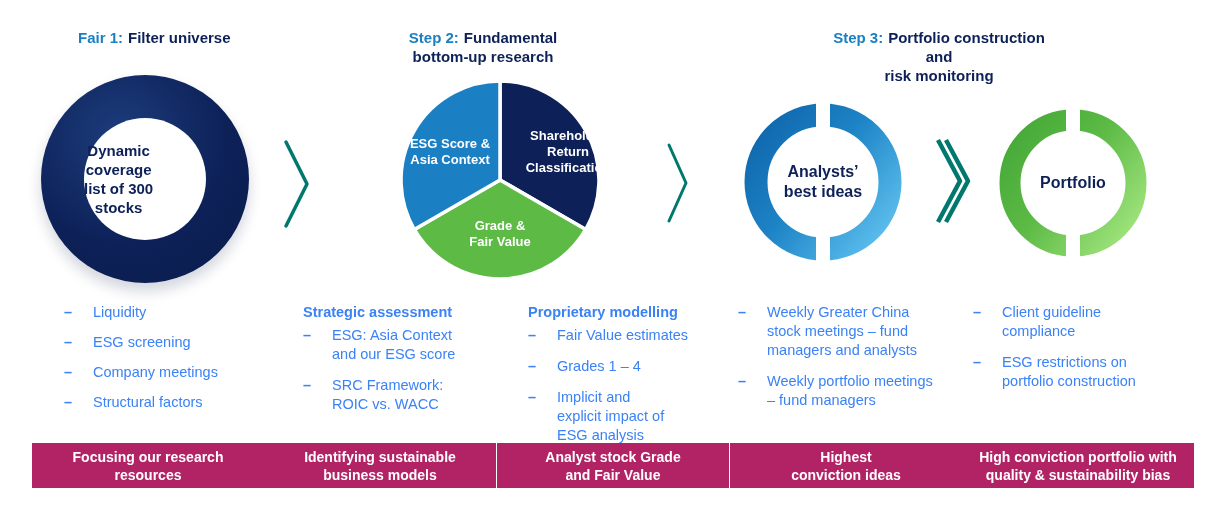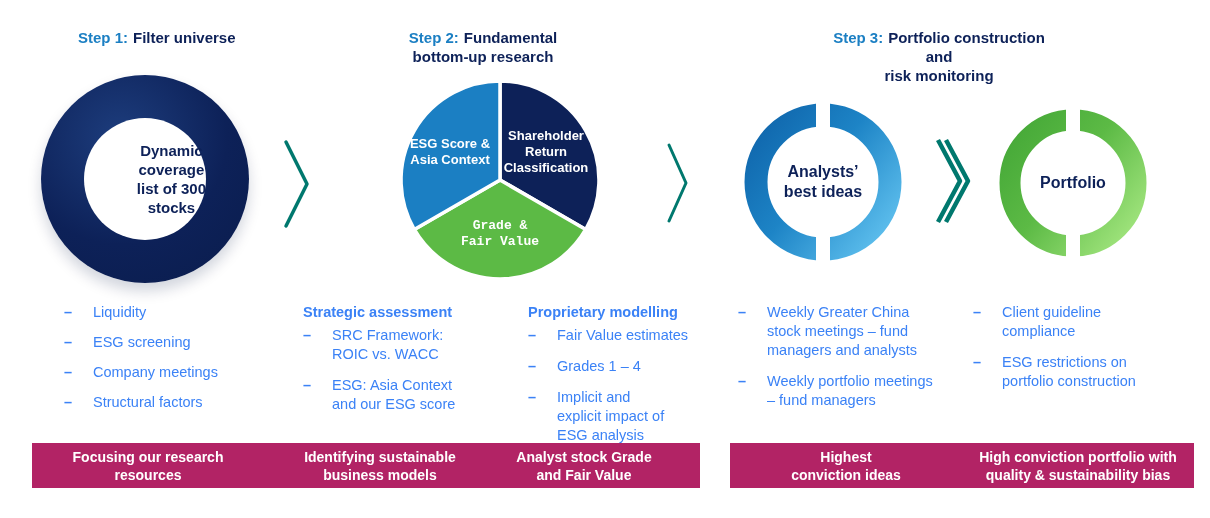--- a/index.html
+++ b/index.html
@@ -11,21 +11,21 @@
 
   
   .step-head{position:absolute;top:28px;font-size:15px;line-height:19px;font-weight:bold;color:#0d2158;}
   .step-label{color:#1b7fc3;margin-right:5px;}
 
   
   .donut{position:absolute;left:41px;top:75px;width:208px;height:208px;border-radius:50%;
     background:radial-gradient(circle at 38% 30%, #1d3d7d 0%, #0d2158 55%, #0a1c4c 100%);
     box-shadow:0 8px 14px rgba(8,23,64,0.18);}
   .donut-hole{position:absolute;left:43px;top:43px;width:122px;height:122px;border-radius:50%;
-    background:#ffffff;display:flex;align-items:center;justify-content:flex-end;}
+    background:#ffffff;display:flex;align-items:center;justify-content:flex-start;}
   .donut-text{font-size:15px;line-height:19px;font-weight:bold;color:#0d2158;text-align:center;}
 
   
   .pie-wrap{position:absolute;left:396px;top:76px;width:208px;height:208px;}
   .pie-label{position:absolute;color:#ffffff;font-weight:bold;font-size:13px;line-height:16px;text-align:center;}
 
   
   .ring-wrap{position:absolute;}
   .ring-text{position:absolute;left:0;top:0;width:100%;height:100%;display:flex;align-items:center;justify-content:center;
     font-size:16px;line-height:20px;font-weight:bold;color:#0d2158;text-align:center;}
@@ -44,21 +44,21 @@
   .banner{position:absolute;top:443px;width:232px;height:45px;background:#b22365;color:#ffffff;
     display:flex;align-items:center;justify-content:center;text-align:center;
     font-size:14px;line-height:18px;font-weight:bold;}
 </style>
 </head>
 <body>
 
 <div class="stage">
 
   <div class="step-head" style="left:78px;">
-    <span class="step-label">Step 1:</span><span>Filter universe</span>
+    <span class="step-label">Fair 1:</span><span>Filter universe</span>
   </div>
   <div class="step-head" style="left:383px;width:200px;text-align:center;">
     <div><span class="step-label">Step 2:</span><span>Fundamental</span></div>
     <div>bottom-up research</div>
   </div>
   <div class="step-head" style="left:819px;width:240px;text-align:center;">
     <div><span class="step-label">Step 3:</span><span>Portfolio construction and</span></div>
     <div>risk monitoring</div>
   </div>
 
@@ -76,24 +76,24 @@
   </svg>
 
   <div class="pie-wrap">
     <svg width="208" height="208" viewBox="0 0 208 208">
       <path d="M104,104 L104,5 A99,99 0 0 1 189.7,153.5 Z" stroke="#ffffff" stroke-width="3.5" stroke-linejoin="round" fill="#0d2158"></path>
       <path d="M104,104 L189.7,153.5 A99,99 0 0 1 18.3,153.5 Z" stroke="#ffffff" stroke-width="3.5" stroke-linejoin="round" fill="#5cba45"></path>
       <path d="M104,104 L18.3,153.5 A99,99 0 0 1 104,5 Z" stroke="#ffffff" stroke-width="3.5" stroke-linejoin="round" fill="#1b7fc3"></path>
     </svg>
     <div class="pie-label preline" style="left:6px;top:60px;width:96px;">ESG Score &amp;
 Asia Context</div>
-    <div class="pie-label preline" style="left:104px;top:52px;width:92px;">Shareholder
+    <div class="pie-label preline" style="left:104px;top:52px;width:92px;padding-left:22px;">Shareholder
 Return
 Classification</div>
-    <div class="pie-label preline" style="left:54px;top:142px;width:100px;font-family:Liberation Mono, monospace;">Grade &amp;
+    <div class="pie-label preline" style="left:54px;top:142px;width:100px;">Grade &amp;
 Fair Value</div>
   </div>
 
   <svg class="chev" style="left:666px;top:142px;" width="24" height="82" viewBox="0 0 24 82">
     <polyline points="3,3 20,41 3,79" fill="none" stroke="#00786e" stroke-width="3" stroke-linecap="round" stroke-linejoin="round"></polyline>
   </svg>
 
   <div class="ring-wrap" style="left:744px;top:103px;width:158px;height:158px;">
     <svg width="158" height="158" viewBox="0 0 158 158">
       <defs>
@@ -143,26 +143,26 @@
         <span class="preline">Company meetings</span>
       </div>
     <div class="bullet">
         <span class="preline">Structural factors</span>
       </div>
   </div>
 
   <div class="col" style="left:303px;width:175px;">
     <div class="col-header">Strategic assessment</div>
     <div class="bullet">
+        <span class="preline">ESG: Asia Context
+and our ESG score</span>
+      </div>
+    <div class="bullet">
         <span class="preline">SRC Framework:
 ROIC vs. WACC</span>
-      </div>
-    <div class="bullet">
-        <span class="preline">ESG: Asia Context
-and our ESG score</span>
       </div>
   </div>
 
   <div class="col" style="left:528px;width:185px;">
     <div class="col-header">Proprietary modelling</div>
     <div class="bullet">
         <span class="preline">Fair Value estimates</span>
       </div>
     <div class="bullet">
         <span class="preline">Grades 1 – 4</span>
@@ -198,21 +198,21 @@
   </div>
 
   <div class="banner" style="left:32px;">
       <span class="preline">Focusing our research
 resources</span>
     </div>
   <div class="banner" style="left:264px;">
       <span class="preline">Identifying sustainable
 business models</span>
     </div>
-  <div class="banner" style="left:468px;">
+  <div class="banner" style="left:497px;">
       <span class="preline">Analyst stock Grade
 and Fair Value</span>
     </div>
   <div class="banner" style="left:730px;">
       <span class="preline">Highest
 conviction ideas</span>
     </div>
   <div class="banner" style="left:962px;">
       <span class="preline">High conviction portfolio with
 quality &amp; sustainability bias</span>

